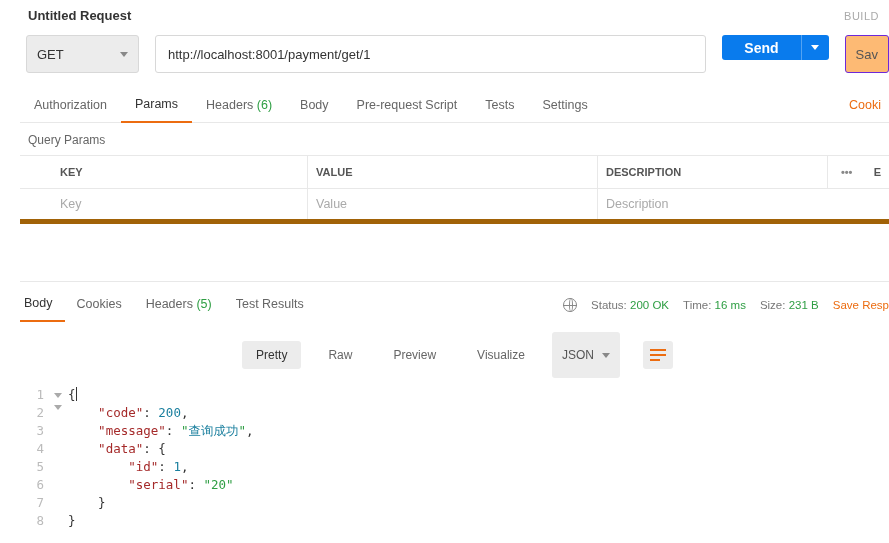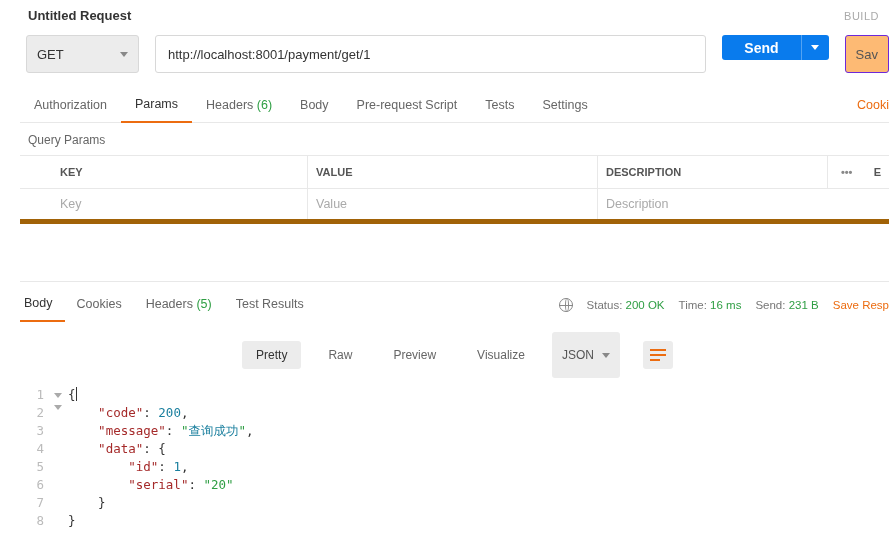--- a/index.html
+++ b/index.html
@@ -17,21 +17,21 @@
 .send-wrap { display: flex; height: 25px; }
 .send-btn { background: #097bed; color: #fff; border: none; border-radius: 3px 0 0 3px; padding: 0 22px; font-size: 14px; font-weight: 600; cursor: pointer; }
 .send-drop { background: #097bed; border: none; border-left: 1px solid rgba(255,255,255,0.3); border-radius: 0 3px 3px 0; width: 28px; display: flex; align-items: center; justify-content: center; cursor: pointer; }
 .send-drop .caret-down { border-top-color: #fff; }
 .save-btn { height: 38px; background: #fdba74; border: 1px solid #6d28d9; border-radius: 3px; padding: 0 10px; font-size: 13px; color: #555; cursor: pointer; }
 
 .req-tabs { display: flex; align-items: center; border-bottom: 1px solid #e8e8e8; padding: 0 0 0 0; position: relative; }
 .req-tabs .tab { padding: 8px 14px 10px; font-size: 12.5px; color: #666; cursor: pointer; }
 .req-tabs .tab.active { color: #333; border-bottom: 2px solid #ec6c10; margin-bottom: -1px; }
 .req-tabs .count { color: #2e9e43; }
-.req-tabs .cookie-link { position: absolute; right: 0; color: #ec6c10; font-size: 12.5px; padding: 8px 0 10px; cursor: pointer; }
+.req-tabs .cookie-link { position: absolute; right: 8px; color: #ec6c10; font-size: 12.5px; padding: 8px 0 10px; cursor: pointer; }
 
 .qp-label { padding: 10px 8px 8px; font-size: 12px; color: #666; }
 .qp-table { border-top: 1px solid #e8e8e8; border-bottom: 5px solid #a16207; }
 .qp-header { display: flex; align-items: center; font-size: 11px; color: #555; font-weight: 600; }
 .qp-header .hcell { padding: 10px 8px; border-right: 1px solid #e8e8e8; border-bottom: 1px solid #e8e8e8; }
 .qp-header .hcell.key { flex: 0 0 288px; padding-left: 40px; }
 .qp-header .hcell.value { flex: 0 0 290px; }
 .qp-header .hcell.desc { flex: 1; }
 .qp-header .hcell.more { flex: 0 0 38px; text-align: center; color: #888; border-right: none; }
 .qp-header .hcell.bulk { flex: 0 0 16px; border-right: none; }
@@ -136,21 +136,21 @@
 
   <div class="resp-tabs">
     <div class="tab active">Body</div>
     <div class="tab">Cookies</div>
     <div class="tab"><span>Headers</span> <span class="count">(5)</span></div>
     <div class="tab">Test Results</div>
     <div class="resp-status">
       <span class="globe"></span>
       <span><span class="label">Status:</span> <span class="val">200 OK</span></span>
       <span><span class="label">Time:</span> <span class="val">16 ms</span></span>
-      <span><span class="label">Send:</span> <span class="val">231 B</span></span>
+      <span><span class="label">Size:</span> <span class="val">231 B</span></span>
       <span class="save-resp">Save Resp</span>
     </div>
   </div>
 
   <div class="view-row">
     <div class="vbtn active">Pretty</div>
     <div class="vbtn">Raw</div>
     <div class="vbtn">Preview</div>
     <div class="vbtn">Visualize</div>
     <div class="format-select">

